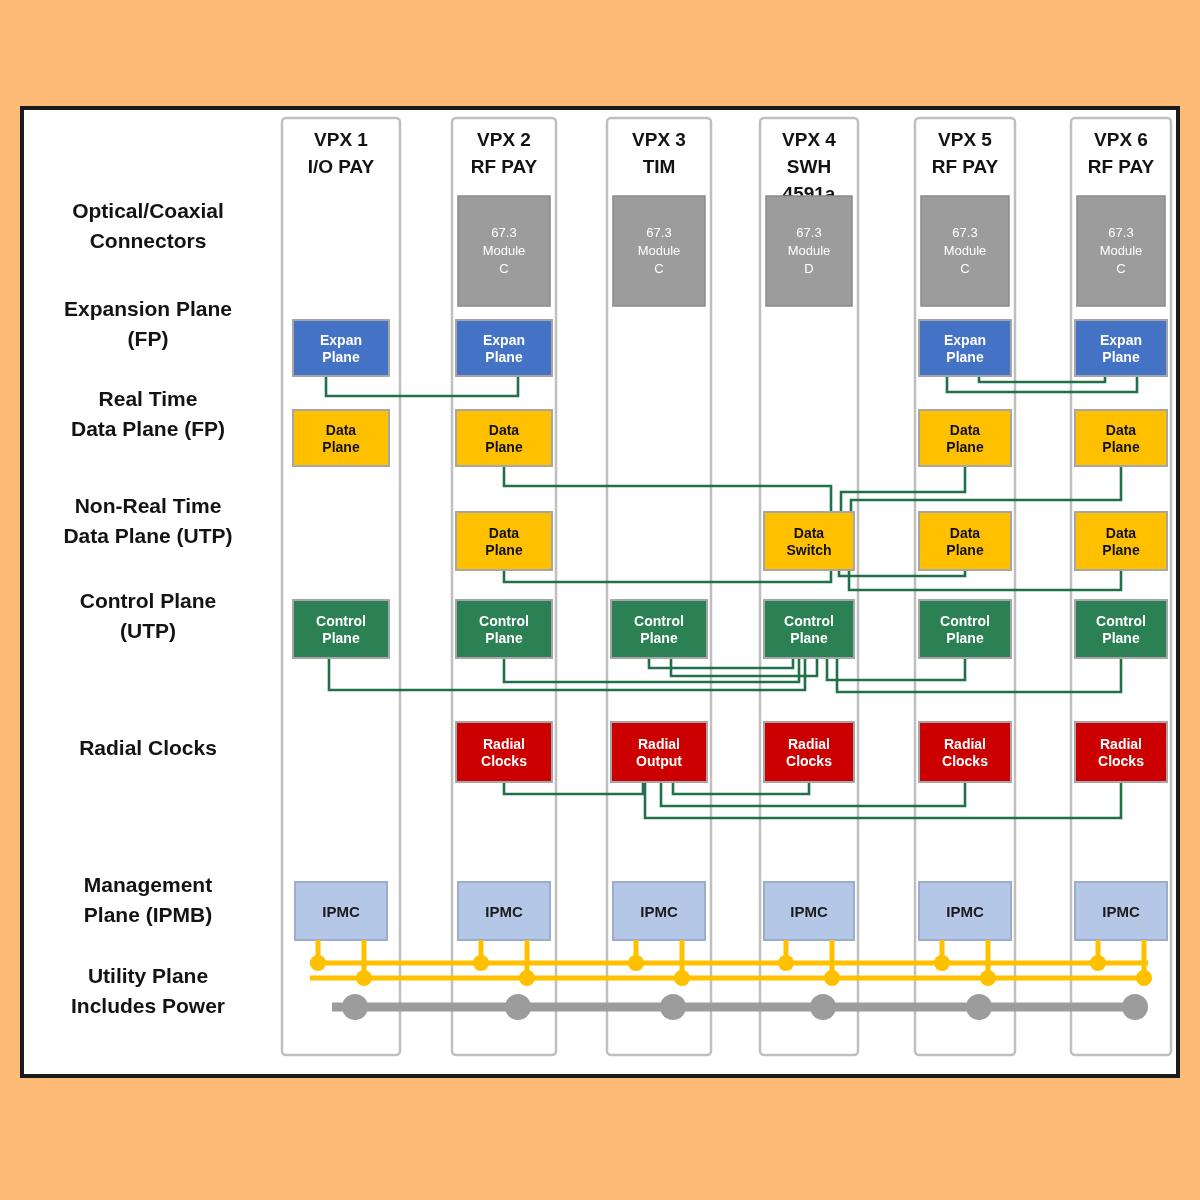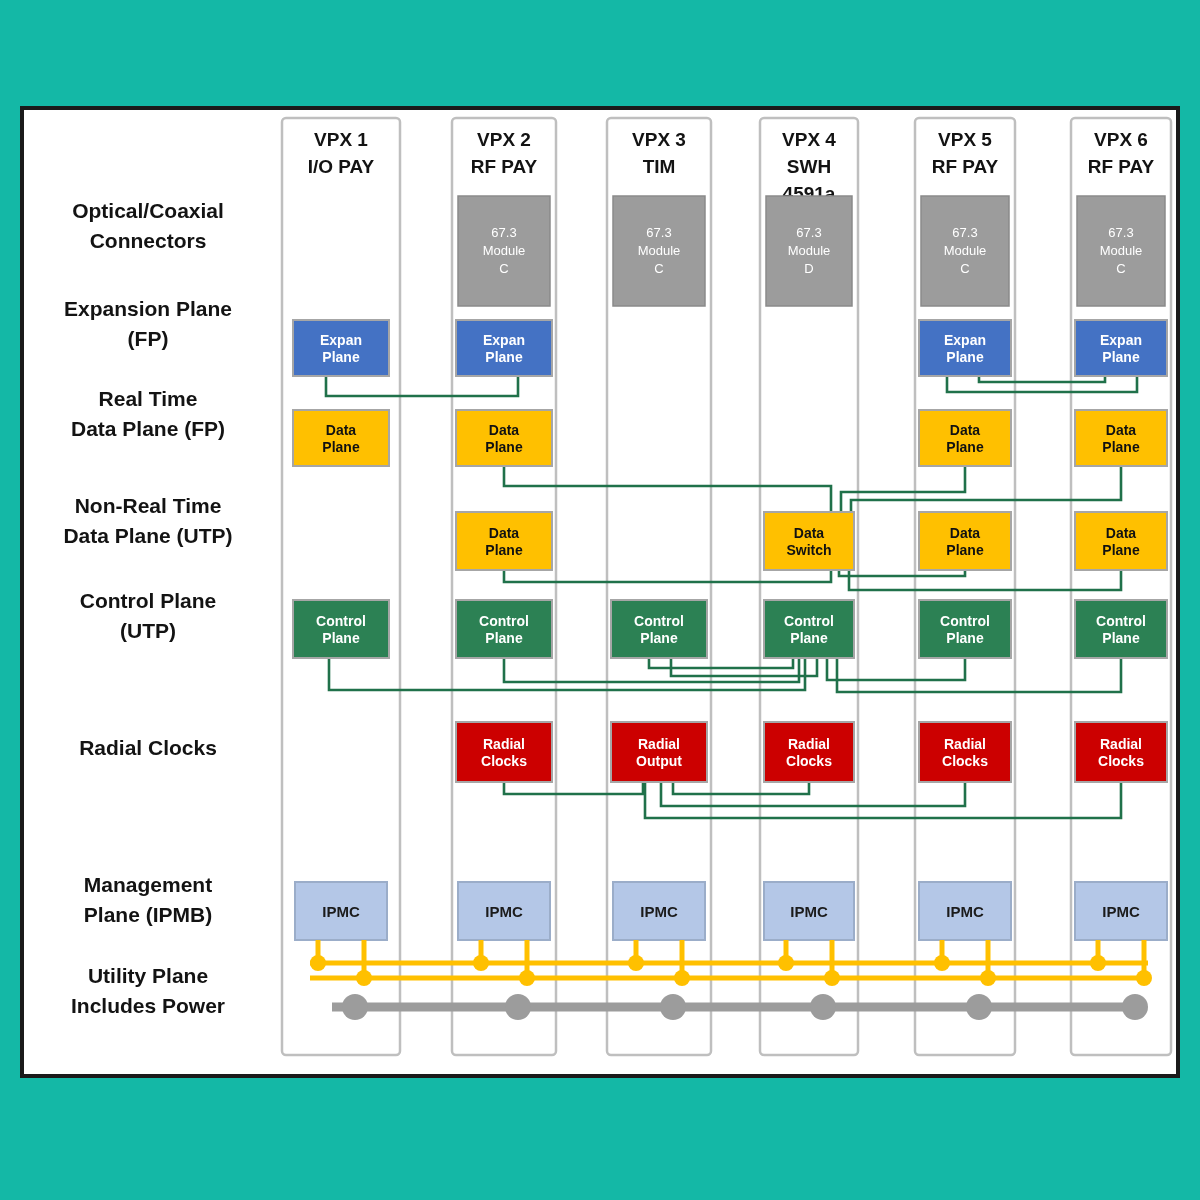--- a/index.html
+++ b/index.html
@@ -1,17 +1,17 @@
 <!DOCTYPE html>
 <html><head>
 <meta charset="utf-8">
 <style>
   html,body{margin:0;padding:0;background:#ffffff;}
   body{width:1200px;height:1200px;font-family:"Liberation Sans",sans-serif;}
-  #stage{position:relative;width:1200px;height:1200px;overflow:hidden;background:#14b8a6;}
+  #stage{position:relative;width:1200px;height:1200px;overflow:hidden;background:#fdba74;}
   svg#diagram{position:absolute;left:0;top:0;width:1200px;height:1200px;}
   .rowlabel{font-weight:bold;font-size:21px;fill:#131313;text-anchor:middle;}
   .slot-title{font-weight:bold;font-size:19px;fill:#131313;text-anchor:middle;}
   .boxtxt{font-weight:bold;font-size:14px;text-anchor:middle;}
   .boxtxt.light{fill:#ffffff;}
   .boxtxt.dark{fill:#111111;}
   .modtxt{font-size:13px;fill:#ffffff;text-anchor:middle;}
   .ipmctxt{font-weight:bold;font-size:15px;fill:#1b1b1b;text-anchor:middle;}
 </style>
 </head>

